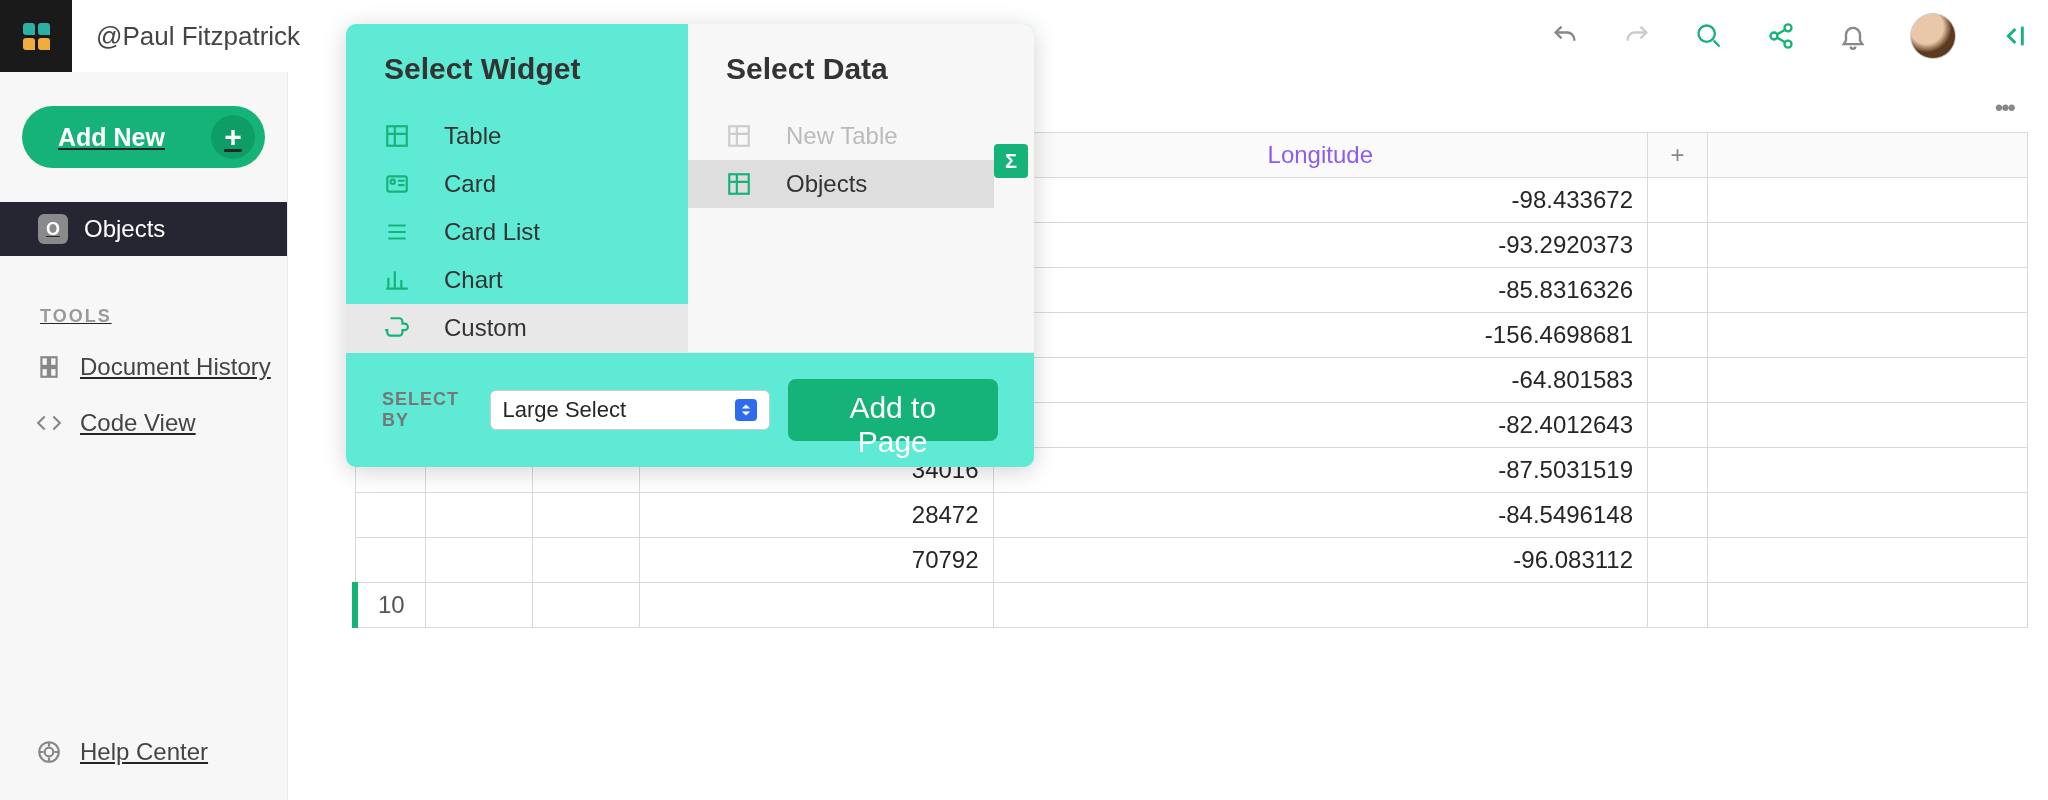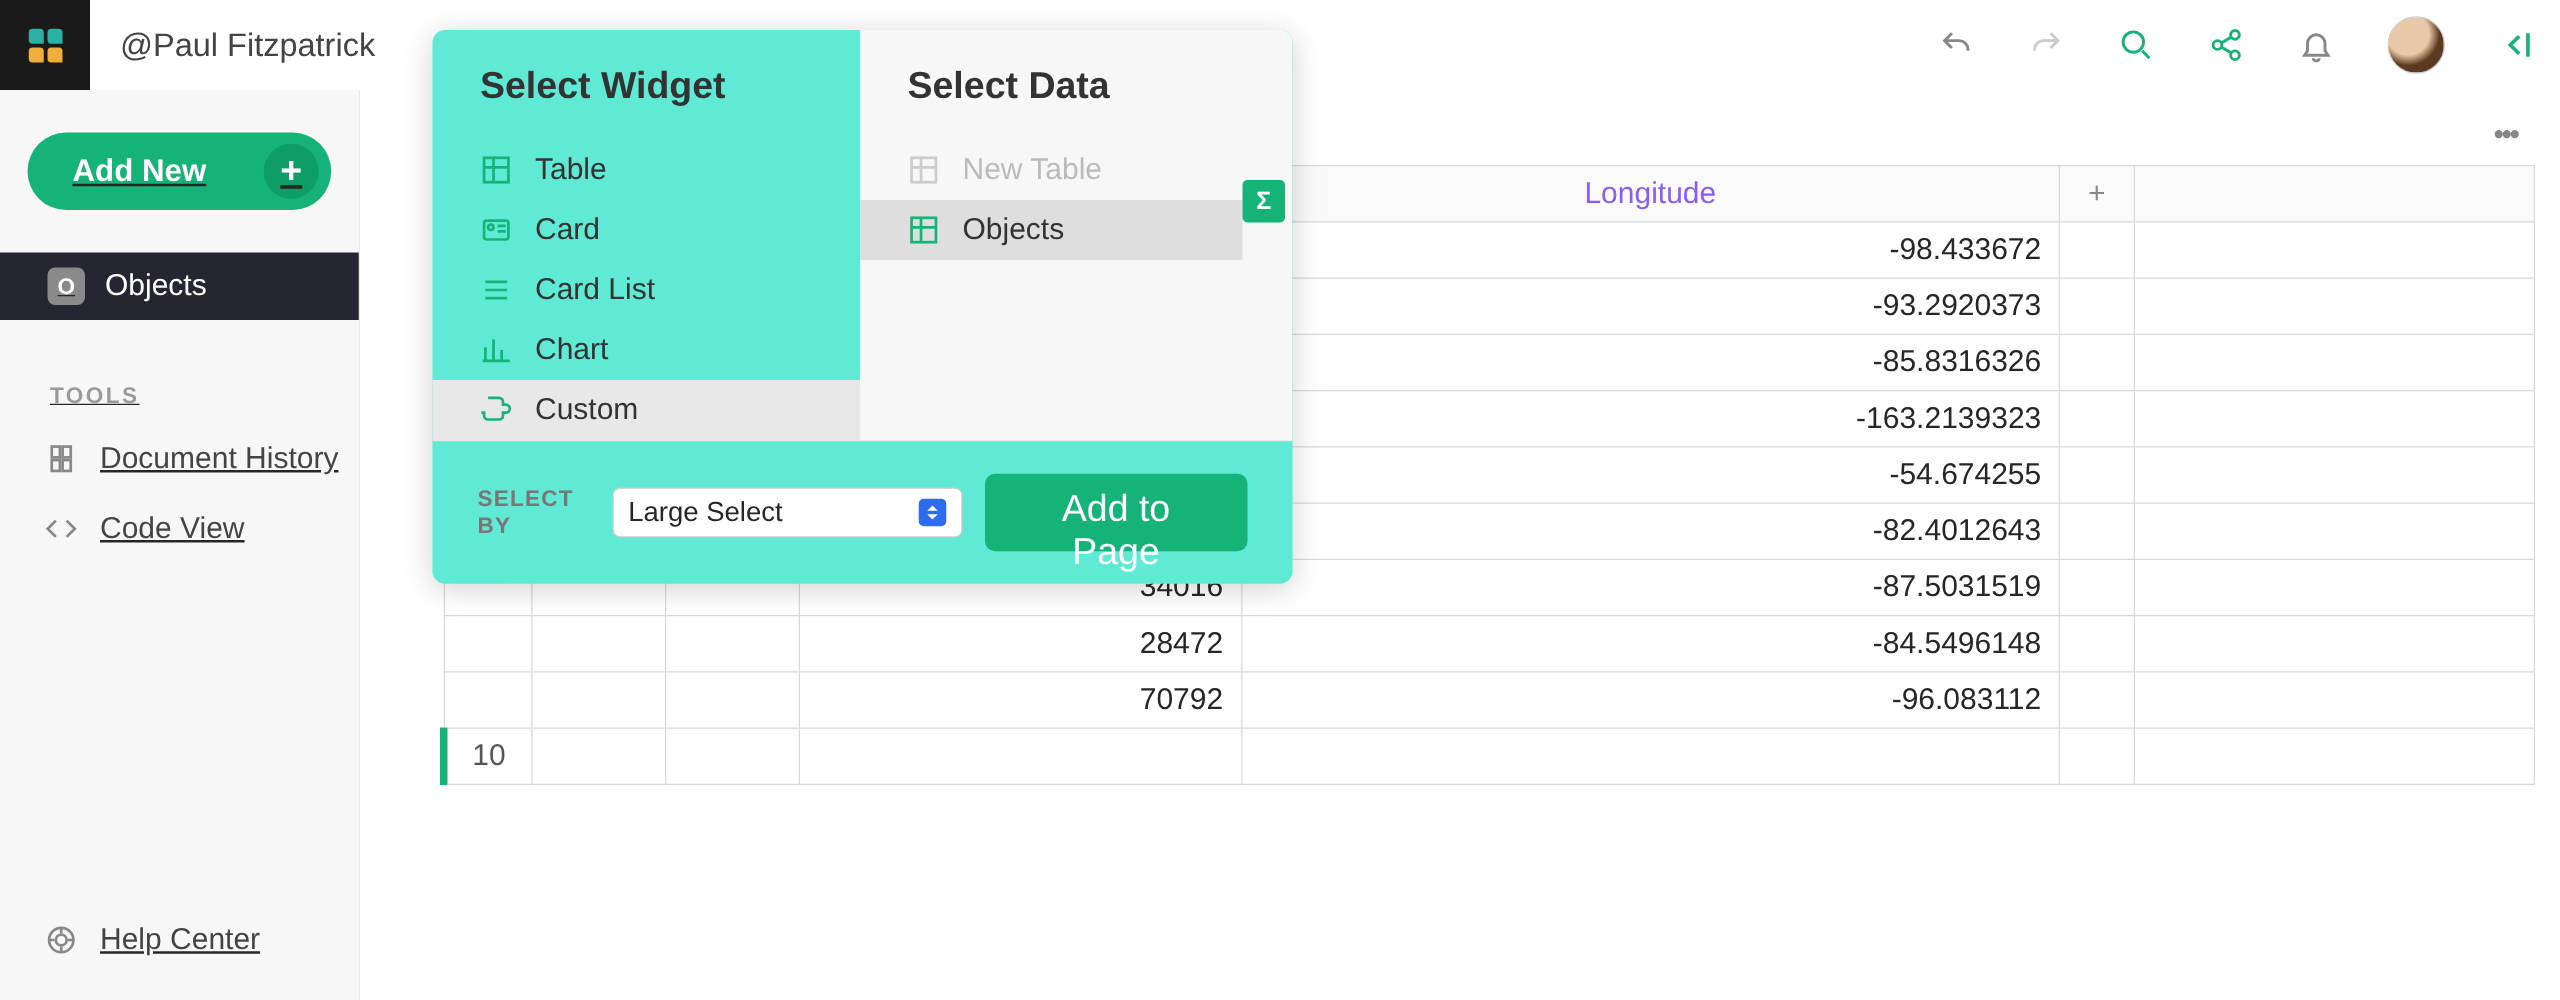--- a/index.html
+++ b/index.html
@@ -46,21 +46,21 @@
   table.data td.num { text-align:right; font-variant-numeric: tabular-nums; }
   table.data td.filler { background:#fff; }
 
   
   .modal { position:absolute; top:24px; left:346px; width:688px; background:#5eead4; border-radius:10px; box-shadow:0 4px 24px rgba(0,0,0,0.18); z-index:10; overflow:hidden; }
   .modal-body { display:flex; }
   .mcol { padding-top: 28px; }
   .mcol.left { width:342px; }
   .mcol.right { flex:1; background:#f7f7f7; position:relative; }
   .m-title { font-size:30px; font-weight:600; padding:0 0 26px 38px; color:#333; }
-  .m-item { display:flex; align-items:center; gap:18px; padding:0 0 0 38px; height:48px; font-size:24px; color:#333; cursor:pointer; }
+  .m-item { display:flex; align-items:center; gap:34px; padding:0 0 0 38px; height:48px; font-size:24px; color:#333; cursor:pointer; }
   .m-item svg { width:26px; height:26px; color:#16B378; }
   .m-item.selected { background:#e8e8e8; }
   .m-item.disabled { color:#bbb; cursor:default; }
   .m-item.disabled svg { color:#ccc; }
   .m-item.data-sel { background:#dedede; margin-right:40px; }
   .sigma { position:absolute; right:6px; top:120px; width:34px; height:34px; background:#16B378; color:#fff; border-radius:4px; display:flex; align-items:center; justify-content:center; font-weight:600; font-size:20px;}
   .modal-foot { border-top:1px solid #e8e8e8; padding:26px 36px; display:flex; align-items:center; gap:18px; }
   .sel-by { font-size:18px; letter-spacing:1px; color:#777; font-weight:600; }
   .sel-dd { flex:0 0 280px; height:40px; border:1px solid #ccc; border-radius:6px; padding:0 12px; font-size:22px; display:flex; align-items:center; justify-content:space-between; background:#fff; }
   .sel-dd .dd-btn { width:22px; height:22px; background:#2f6bed; border-radius:4px; display:flex; align-items:center; justify-content:center; }
@@ -208,30 +208,30 @@
               <td class="num">94422</td>
               <td class="num">-85.8316326</td>
               <td></td>
               <td class="filler"></td>
             </tr>
             <tr>
               <td class="rownum-col"></td>
               <td></td>
               <td></td>
               <td class="num">20712</td>
-              <td class="num">-163.2139323</td>
+              <td class="num">-156.4698681</td>
               <td></td>
               <td class="filler"></td>
             </tr>
             <tr>
               <td class="rownum-col"></td>
               <td></td>
               <td></td>
               <td class="num">93863</td>
-              <td class="num">-54.674255</td>
+              <td class="num">-64.801583</td>
               <td></td>
               <td class="filler"></td>
             </tr>
             <tr>
               <td class="rownum-col"></td>
               <td></td>
               <td></td>
               <td class="num">81205</td>
               <td class="num">-82.4012643</td>
               <td></td>

